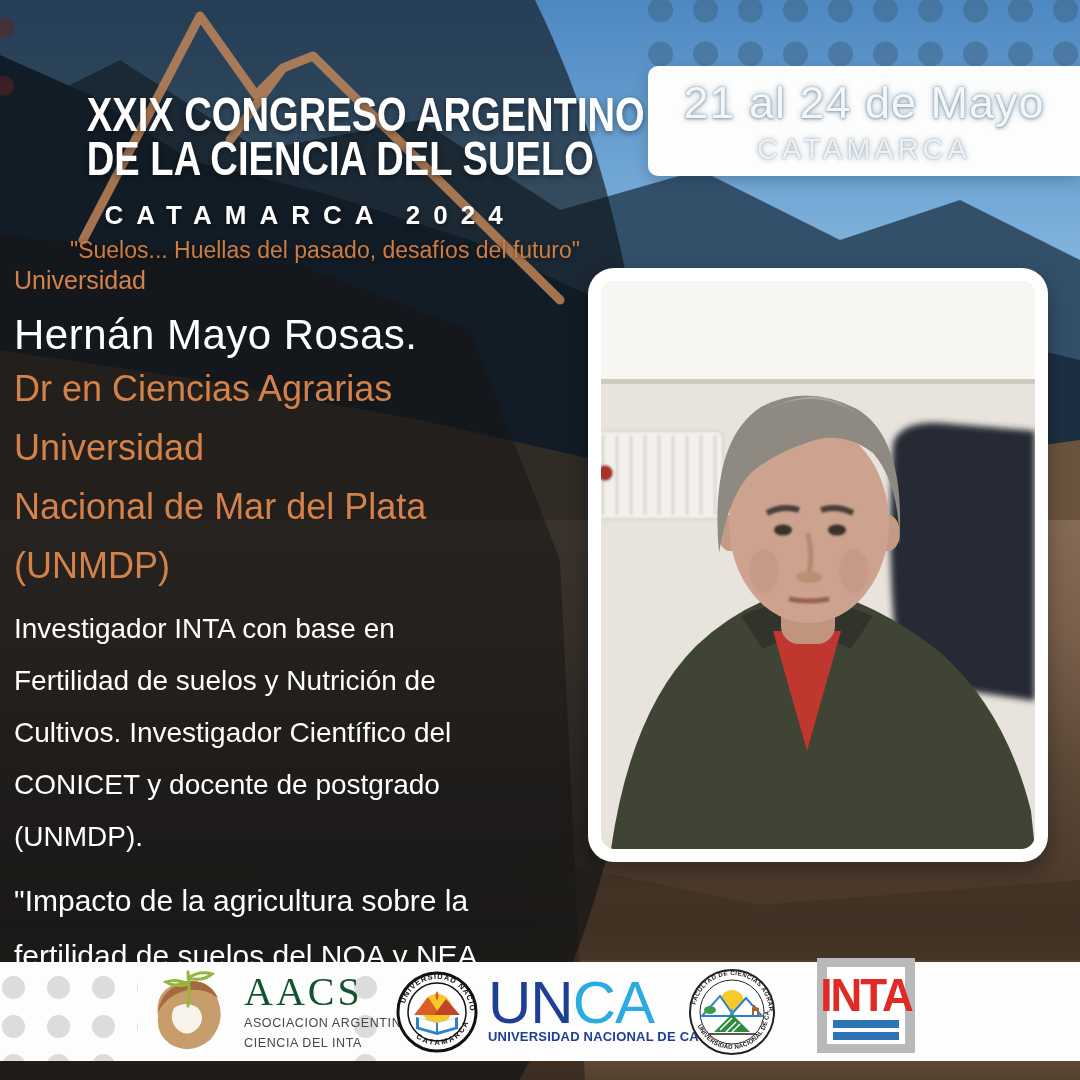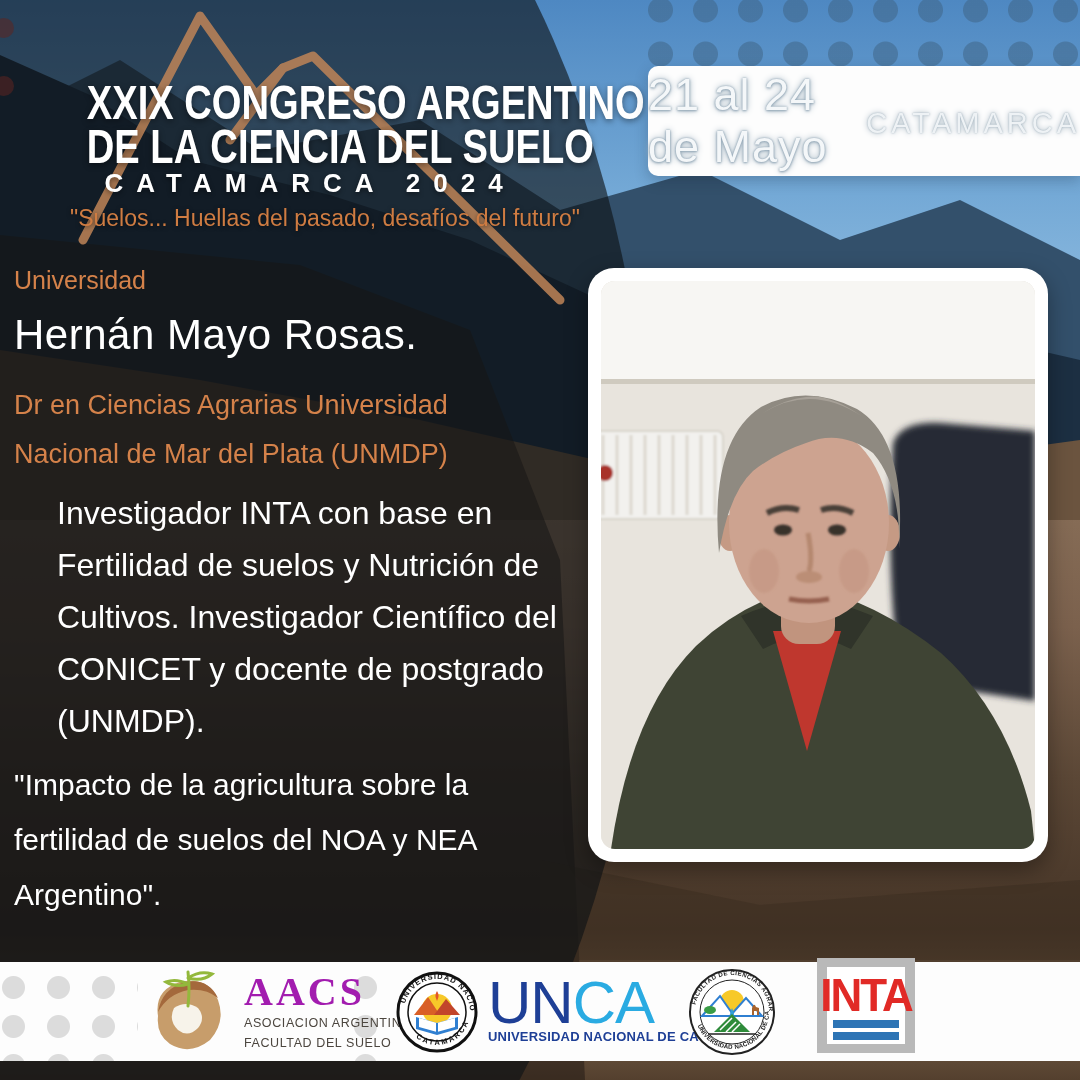--- a/index.html
+++ b/index.html
@@ -24,67 +24,67 @@
     background-image:radial-gradient(circle,rgba(62,98,130,.50) 12px,rgba(62,98,130,0) 13px);
     background-size:45px 44px;background-position:8px 0;
   }
   
   .dot-edge{position:absolute;border-radius:50%;background:#5c2420;opacity:.55;}
   
   .date-box{
     position:absolute;left:648px;top:66px;width:432px;height:110px;
     background:#fdfdfd;border-radius:10px 0 0 10px;
     box-shadow:0 5px 14px rgba(20,40,60,.25);
-    display:flex;flex-direction:row;align-items:center;justify-content:center;
+    display:flex;flex-direction:column;align-items:center;justify-content:center;text-align:center;
   }
   .date-line1{
     font-size:45px;color:#f4f7f9;letter-spacing:1px;
     text-shadow:0 0 2px #8fa3b3,0 0 7px #9db0be,0 1px 3px #8fa3b3;
   }
   .date-line2{
     font-size:29px;color:#eef2f5;letter-spacing:4px;margin-top:4px;
     text-shadow:0 0 2px #97a9b6,0 0 6px #a3b4c0;
   }
   
   .logo-mountains{position:absolute;left:55px;top:0;width:520px;height:310px;opacity:.85;}
-  .title-block{position:absolute;left:70px;top:80px;width:480px;text-align:center;color:#fff;}
+  .title-block{position:absolute;left:70px;top:92px;width:480px;text-align:center;color:#fff;}
   .title-l1,.title-l2{
     font-weight:800;font-size:41px;line-height:44px;white-space:nowrap;
     transform:scale(.93,1.18);transform-origin:50% 50%;
     text-shadow:0 2px 6px rgba(0,0,0,.45);
   }
-  .title-l3{font-weight:700;font-size:26px;letter-spacing:13px;margin-top:0;white-space:nowrap;
+  .title-l3{font-weight:700;font-size:26px;letter-spacing:13px;margin-top:20px;white-space:nowrap;
     text-shadow:0 2px 5px rgba(0,0,0,.45);}
   .tagline{font-size:23px;color:#cf7c42;margin-top:6px;white-space:nowrap;
     text-shadow:0 1px 4px rgba(0,0,0,.5);}
   
   .content{position:absolute;left:14px;top:266px;width:578px;color:#fff;}
   .speaker-label{color:#d5824a;font-size:25px;}
   .speaker-name{font-size:42px;margin-top:16px;letter-spacing:.5px;}
-  .speaker-cred{color:#d5824a;font-size:27px;line-height:49px;margin-top:22px;white-space:pre-line;}
-  .speaker-bio{font-size:32px;line-height:52px;margin-top:8px;white-space:pre-line;margin-left:43px;}
+  .speaker-cred{color:#d5824a;font-size:36px;line-height:59px;white-space:pre-line;}
+  .speaker-bio{font-size:28px;line-height:52px;margin-top:8px;white-space:pre-line;}
   .talk-label{color:#d5824a;font-size:30px;margin-top:4px;}
   .talk-title{font-size:30px;line-height:55px;margin-top:10px;white-space:pre-line;}
   
   .portrait-frame{
     position:absolute;left:588px;top:268px;width:434px;height:568px;
     background:#fff;border-radius:26px;padding:13px;
     box-shadow:0 8px 22px rgba(0,0,0,.35);
   }
   .portrait-inner{width:434px;height:568px;border-radius:14px;overflow:hidden;background:#eceae5;}
   
   .footer{position:absolute;left:0;top:962px;width:1080px;height:99px;background:#fdfdfd;}
   .dots-footer{
     position:absolute;top:0;height:99px;
     background-image:radial-gradient(circle,#dcdcdc 11px,rgba(220,220,220,0) 12px);
     background-size:45px 39px;background-position:-9px 6px;
   }
   .footer-item{position:absolute;top:0;display:flex;align-items:center;}
   .aacs-text{margin-left:14px;}
-  .aacs-acro{font-family:"Liberation Serif",serif;font-weight:700;font-size:40px;color:#a21caf;letter-spacing:3px;line-height:40px;}
+  .aacs-acro{font-family:"Liberation Serif",serif;font-weight:400;font-size:40px;color:#14532d;letter-spacing:3px;line-height:40px;}
   .aacs-sub{font-size:12.5px;color:#4c463f;letter-spacing:.6px;margin-top:3px;line-height:17px;}
   .unca-text{margin-left:10px;}
   .unca-acro{font-weight:400;font-size:60px;line-height:48px;letter-spacing:-1px;}
   .unca-un{color:#1e3f96}.unca-ca{color:#2aabe2}
   .unca-cap{font-size:13px;font-weight:700;color:#1e3f96;letter-spacing:.2px;margin-top:2px;}
 </style>
 </head>
 <body>
 
 <div class="poster">
@@ -203,21 +203,21 @@
         <path d="M28,42 Q40,34 52,42 Q60,52 52,62 Q42,72 32,64 Q22,54 28,42 Z" fill="#f7f3ea"></path>
         <g stroke="#93b83c" stroke-width="3" fill="none" stroke-linecap="round">
           <path d="M42,40 Q44,22 42,6"></path>
           <path d="M42,18 Q30,12 20,16 Q30,22 42,18"></path>
           <path d="M42,12 Q54,4 66,8 Q56,16 42,12"></path>
         </g>
       </svg>
       <div class="aacs-text">
         <div class="aacs-acro">AACS</div>
         <div class="aacs-sub">ASOCIACION ARGENTINA</div>
-        <div class="aacs-sub">FACULTAD DEL SUELO</div>
+        <div class="aacs-sub">CIENCIA DEL INTA</div>
       </div>
     </div>
 
     <div class="footer-item" style="left:396px;height:99px;">
       <svg width="82" height="82" viewBox="0 0 82 82">
         <circle cx="41" cy="41" r="39" fill="#fff" stroke="#111" stroke-width="3"></circle>
         <circle cx="41" cy="41" r="29" fill="#fff" stroke="#111" stroke-width="1.5"></circle>
         <defs>
           <path id="uncaTop" d="M41,41 m-33,0 a33,33 0 1,1 66,0"></path>
           <path id="uncaBot" d="M41,41 m-33,0 a33,33 0 1,0 66,0"></path>

